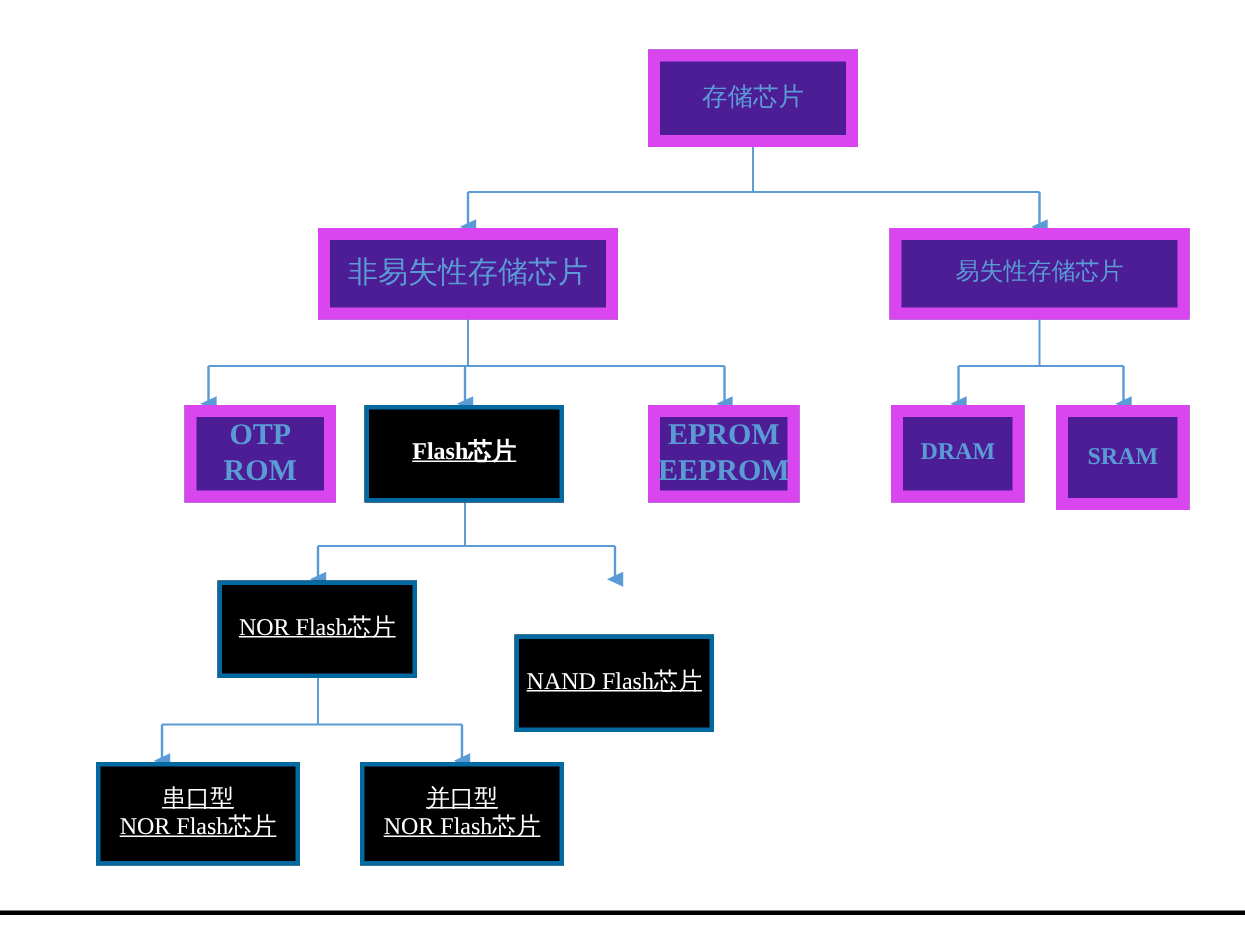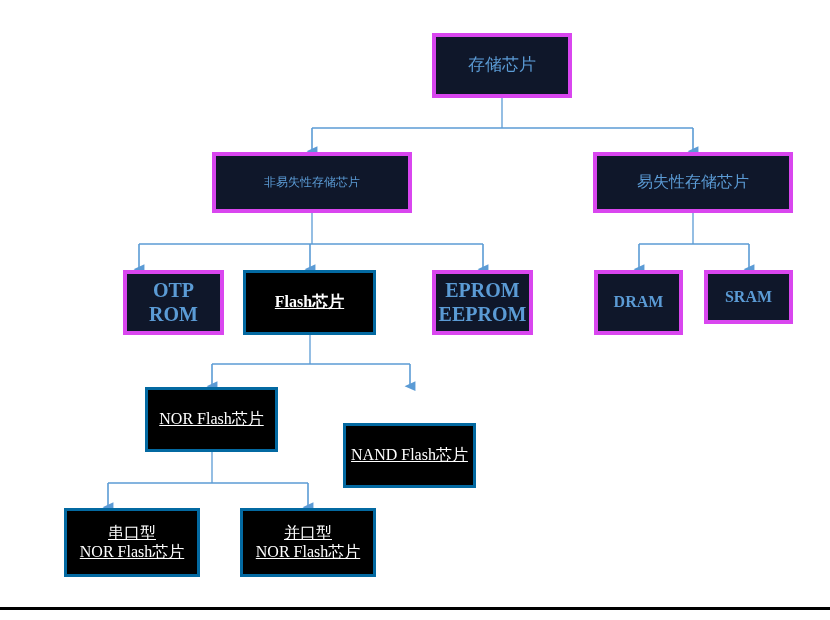--- a/index.html
+++ b/index.html
@@ -33,22 +33,22 @@
     position: absolute;
     box-sizing: border-box;
     display: flex;
     align-items: center;
     justify-content: center;
     text-align: center;
     line-height: 1.18;
     white-space: pre-line;
   }
   .node-outline {
-    background: #0f172a;
-    border: 4px solid #d946ef;
+    background: #4c1d95;
+    border: 8px solid #d946ef;
     color: #5B9BD5;
   }
   .node-filled {
     background: #000000;
     border: 3px solid #0369a1;
     color: #ffffff;
     text-decoration: underline;
   }
   .bold {
     font-weight: bold;
@@ -93,29 +93,29 @@
         <line x1="212" y1="364" x2="212" y2="386" stroke="#5B9BD5" stroke-width="1.6" marker-end="url(#arrowhead)"></line>
         <line x1="410" y1="364" x2="410" y2="386" stroke="#5B9BD5" stroke-width="1.6" marker-end="url(#arrowhead)"></line>
         <line x1="212" y1="452" x2="212" y2="483" stroke="#5B9BD5" stroke-width="1.3"></line>
         <line x1="108" y1="483" x2="308" y2="483" stroke="#5B9BD5" stroke-width="1.3"></line>
         <line x1="108" y1="483" x2="108" y2="507" stroke="#5B9BD5" stroke-width="1.6" marker-end="url(#arrowhead)"></line>
         <line x1="308" y1="483" x2="308" y2="507" stroke="#5B9BD5" stroke-width="1.6" marker-end="url(#arrowhead)"></line>
       </g>
   </svg>
   <div id="node-layer">
       <div class="node-box node-outline regular" style="left: 432px; top: 33px; width: 140px; height: 65px; font-size: 17px;">存储芯片</div>
-      <div class="node-box node-outline regular" style="left: 212px; top: 152px; width: 200px; height: 61px; font-size: 12px;">非易失性存储芯片</div>
+      <div class="node-box node-outline regular" style="left: 212px; top: 152px; width: 200px; height: 61px; font-size: 20px;">非易失性存储芯片</div>
       <div class="node-box node-outline regular" style="left: 593px; top: 152px; width: 200px; height: 61px; font-size: 16px;">易失性存储芯片</div>
       <div class="node-box node-outline bold" style="left: 88px; top: 270px; width: 101px; height: 65px; font-size: 20px; margin-left: 35px;">OTP
 ROM</div>
       <div class="node-box node-filled bold" style="left: 243px; top: 270px; width: 133px; height: 65px; font-size: 16px;">Flash芯片</div>
       <div class="node-box node-outline bold" style="left: 432px; top: 270px; width: 101px; height: 65px; font-size: 20px;">EPROM
 EEPROM</div>
       <div class="node-box node-outline bold" style="left: 594px; top: 270px; width: 89px; height: 65px; font-size: 16px;">DRAM</div>
-      <div class="node-box node-outline bold" style="left: 704px; top: 270px; width: 89px; height: 54px; font-size: 16px;">SRAM</div>
+      <div class="node-box node-outline bold" style="left: 704px; top: 270px; width: 89px; height: 70px; font-size: 16px;">SRAM</div>
       <div class="node-box node-filled regular" style="left: 145px; top: 387px; width: 133px; height: 65px; font-size: 16px;">NOR Flash芯片</div>
       <div class="node-box node-filled regular" style="left: 343px; top: 387px; width: 133px; height: 65px; font-size: 16px; margin-top: 36px;">NAND Flash芯片</div>
       <div class="node-box node-filled regular" style="left: 40px; top: 508px; width: 136px; height: 69px; font-size: 16px; margin-left: 24px;">串口型
 NOR Flash芯片</div>
       <div class="node-box node-filled regular" style="left: 240px; top: 508px; width: 136px; height: 69px; font-size: 16px;">并口型
 NOR Flash芯片</div>
     </div>
   <div class="footer-rule" id="footer-rule" style="top: 607px;"></div>
 </div>
 

